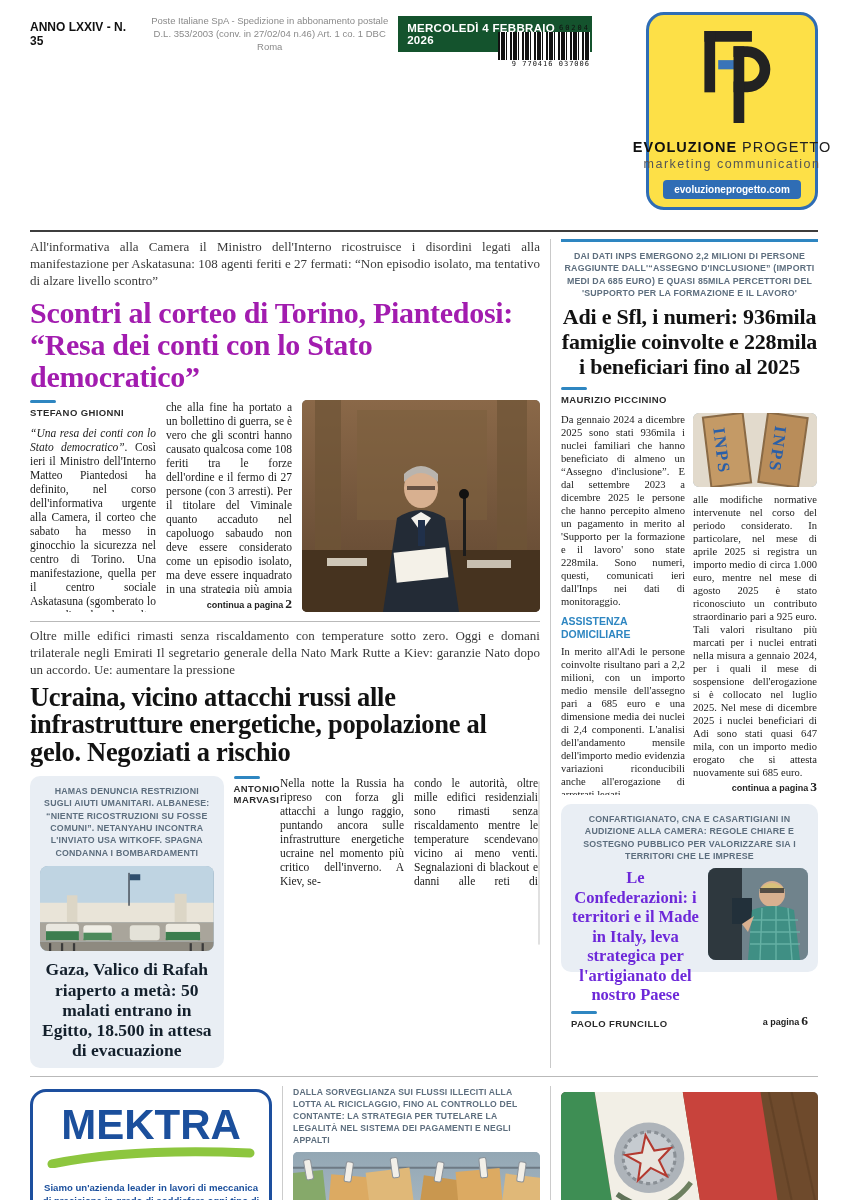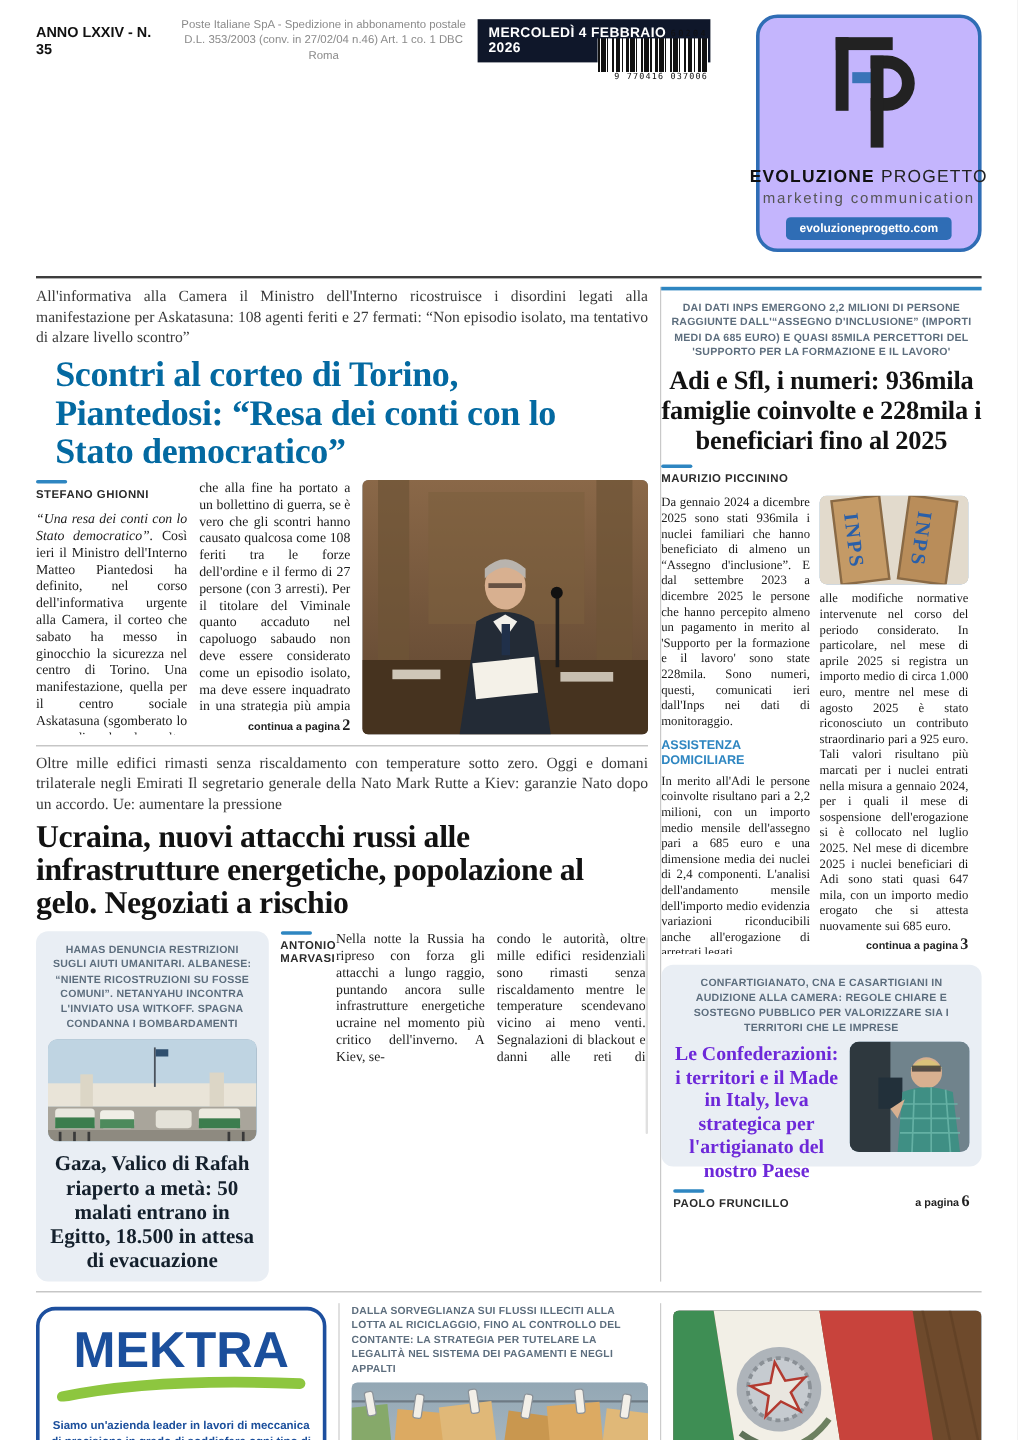--- a/index.html
+++ b/index.html
@@ -12,38 +12,38 @@
   
   .header { display:flex; height:232px; border-bottom:2px solid #3d3d3d; }
   .head-left { width:562px; position:relative; }
   .masthead { text-align:center; margin-top:16px; }
   .title1 { font:bold 42px/0.85 "DejaVu Serif", serif; color:#222; }
   .title2 { font:bold 74px/0.95 "DejaVu Serif", serif; color:#222; letter-spacing:-3px; }
   .subtitle { font:bold 20px/1 "DejaVu Serif", serif; color:#222; margin-top:8px; }
   .info-row { display:flex; justify-content:space-between; align-items:center; margin-top:15px; }
   .issue { font:bold 12px "Liberation Sans", sans-serif; color:#111; }
   .postal { font:9.5px/1.35 "Liberation Sans", sans-serif; color:#8a8a8a; text-align:center; }
-  .datebox { background:#0f172a; color:#fff; font:bold 11.5px "Liberation Sans", sans-serif; padding:6px 9px; letter-spacing:.3px; }
+  .datebox { background:#14532d; color:#fff; font:bold 11.5px "Liberation Sans", sans-serif; padding:6px 9px; letter-spacing:.3px; }
   .barcode-wrap { position:absolute; top:24px; right:2px; width:92px; text-align:right; }
   .barcode { height:28px; background:repeating-linear-gradient(90deg,#111 0 2px,#fff 2px 3px,#111 3px 7px,#fff 7px 8px,#111 8px 9px,#fff 9px 12px); }
   .barcode-top { font:7px "DejaVu Sans Mono", monospace; color:#111; letter-spacing:2px; }
   .barcode-num { font:7px "DejaVu Sans Mono", monospace; color:#111; letter-spacing:1px; }
   .head-right { flex:1; display:flex; justify-content:flex-end; padding-top:12px; }
-  .ep-box { width:188px; height:198px; border:3px solid #2f6db5; border-radius:18px; padding:10px 6px; display:flex; flex-direction:column; align-items:center; background:#c4b5fd; }
+  .ep-box { width:172px; height:198px; border:3px solid #2f6db5; border-radius:18px; padding:10px 6px; display:flex; flex-direction:column; align-items:center; background:#fde047; }
   .ep-name { font:bold 14.5px "Liberation Sans", sans-serif; color:#111; letter-spacing:1px; margin-top:6px; white-space:nowrap; }
   .ep-name .light { font-weight:normal; color:#222; }
   .ep-tag { font:12.5px "Liberation Sans", sans-serif; color:#555; letter-spacing:1.5px; margin-top:2px; white-space:nowrap; }
   .ep-url { background:#2f6db5; color:#fff; font:bold 10px "Liberation Sans", sans-serif; padding:4px 11px; border-radius:4px; margin-top:9px; }
   
   .content { display:flex; margin-top:7px; }
   .col-main { width:520px; padding-right:10px; }
-  .col-side { flex:1; border-left:1px solid #c9c9c9; padding-left:0; }
+  .col-side { flex:1; border-left:1px solid #c9c9c9; padding-left:10px; }
   
   .kicker { font:13px/1.3 "Liberation Serif", serif; color:#3a3a3a; text-align:justify; }
-  .h-main { font:bold 30px/1.07 "Liberation Serif", serif; color:#0369a1; margin:7px 16px 7px; letter-spacing:-.3px; }
+  .h-main { font:bold 30px/1.07 "Liberation Serif", serif; color:#a21caf; margin:7px 0 7px; letter-spacing:-.3px; }
   .h-ukr  { font:bold 26.5px/1.05 "Liberation Serif", serif; color:#121212; margin:5px 0 9px; letter-spacing:-.3px; }
   .byline-rule { width:26px; height:3px; background:#2e86c1; border-radius:2px; margin-bottom:4px; }
   .byline { font:bold 9.5px "Liberation Sans", sans-serif; color:#2b2b2b; letter-spacing:.4px; }
   .body-t { font:11.5px/1.22 "Liberation Serif", serif; text-align:justify; color:#1b1b1b; }
   .lead-italic { font-style:italic; }
   .continua { text-align:right; font:bold 9px "Liberation Sans", sans-serif; color:#222; margin-top:3px; }
   .continua .pg { font:bold 13.5px "Liberation Serif", serif; margin-left:2px; }
   
   .story-row { display:flex; gap:10px; height:212px; }
   .tcol { width:126px; display:flex; flex-direction:column; }
@@ -174,21 +174,21 @@
             <rect x="98" y="150" width="52" height="30" fill="#f4f1e8" transform="rotate(-6 124 165)"></rect>
             <rect x="166" y="96" width="3" height="60" fill="#1c1c1c"></rect>
             <circle cx="167" cy="94" r="5" fill="#111"></circle>
           </svg>
         </div>
       </div>
 
       <div class="thin-rule"></div>
 
       <div class="kicker">Oltre mille edifici rimasti senza riscaldamento con temperature sotto zero. Oggi e domani trilaterale negli Emirati Il segretario generale della Nato Mark Rutte a Kiev: garanzie Nato dopo un accordo. Ue: aumentare la pressione</div>
-      <h2 class="h-ukr">Ucraina, nuovi attacchi russi alle infrastrutture energetiche, popolazione al gelo. Negoziati a rischio</h2>
+      <h2 class="h-ukr">Ucraina, vicino attacchi russi alle infrastrutture energetiche, popolazione al gelo. Negoziati a rischio</h2>
 
       <div class="mid-row">
 
         <div class="gaza-box">
           <div class="box-kicker">HAMAS DENUNCIA RESTRIZIONI SUGLI AIUTI UMANITARI. ALBANESE: “NIENTE RICOSTRUZIONI SU FOSSE COMUNI”. NETANYAHU INCONTRA L'INVIATO USA WITKOFF. SPAGNA CONDANNA I BOMBARDAMENTI</div>
           <div class="photo-box gaza-photo">
             <svg viewBox="0 0 232 132" preserveAspectRatio="xMidYMid slice">
               <rect width="232" height="132" fill="#bfd4e2"></rect>
               <rect y="58" width="232" height="26" fill="#e9e4d8"></rect>
               <rect x="36" y="48" width="14" height="36" fill="#dcd6c6"></rect>

